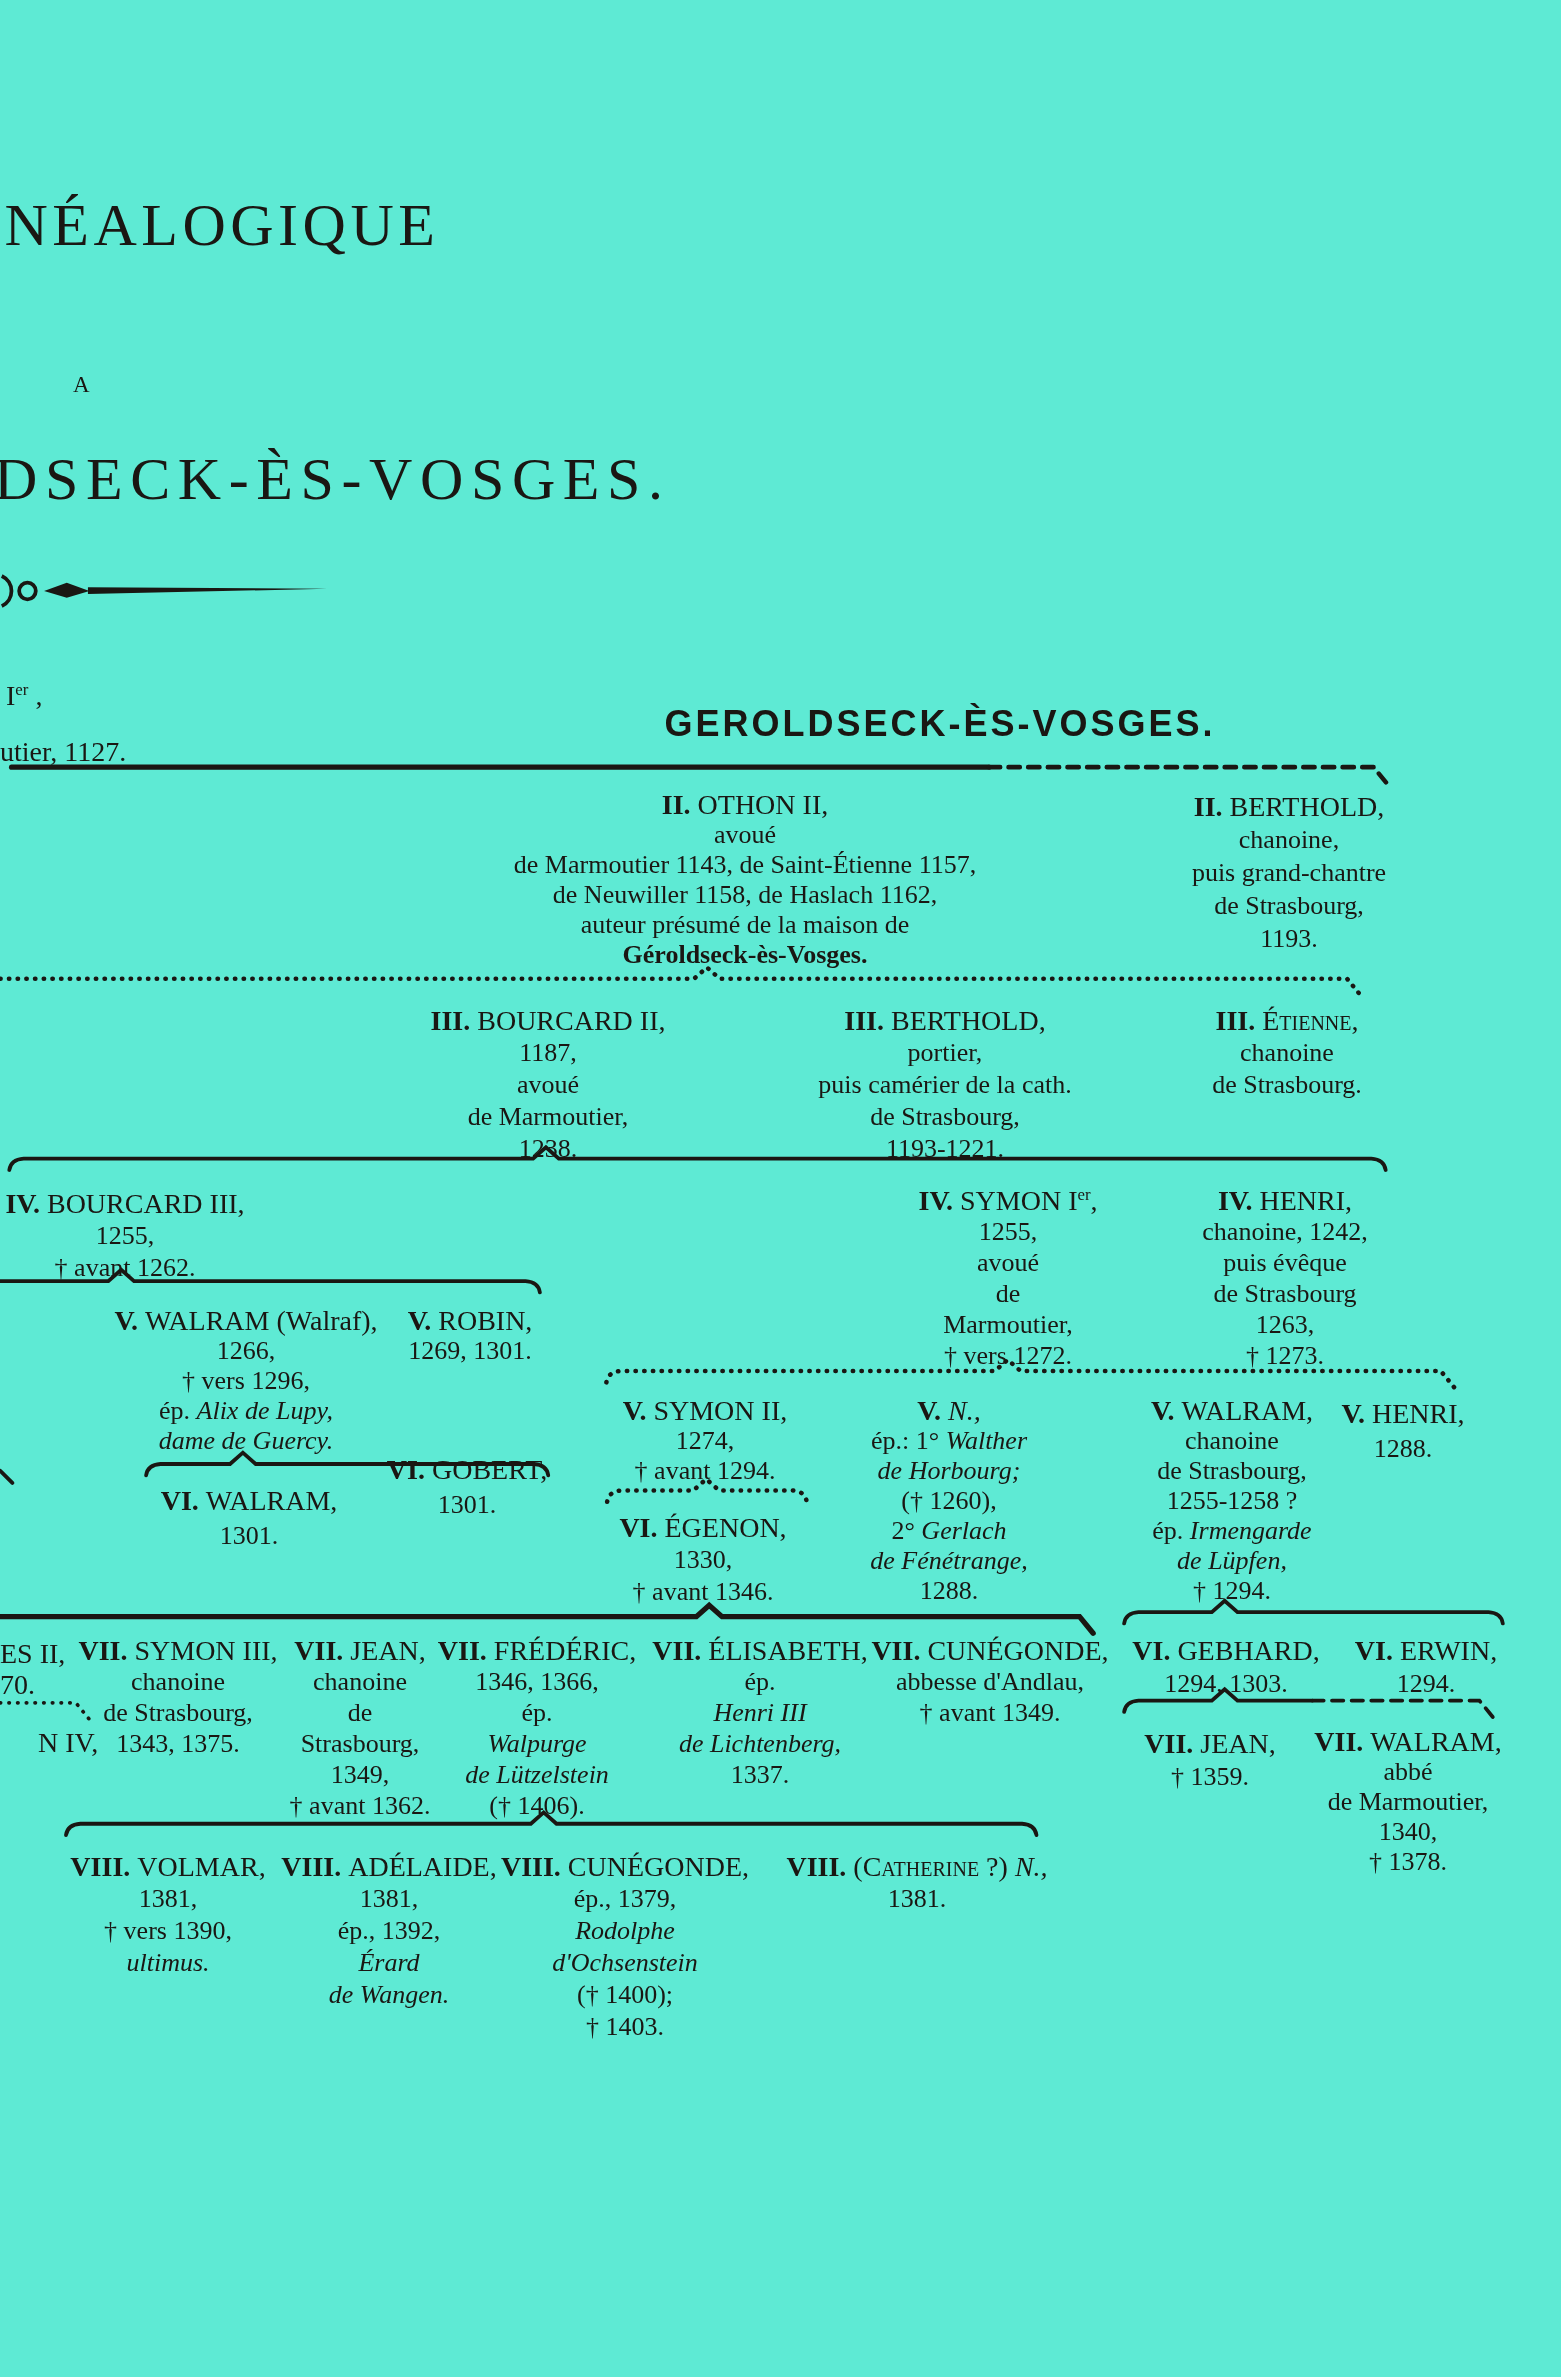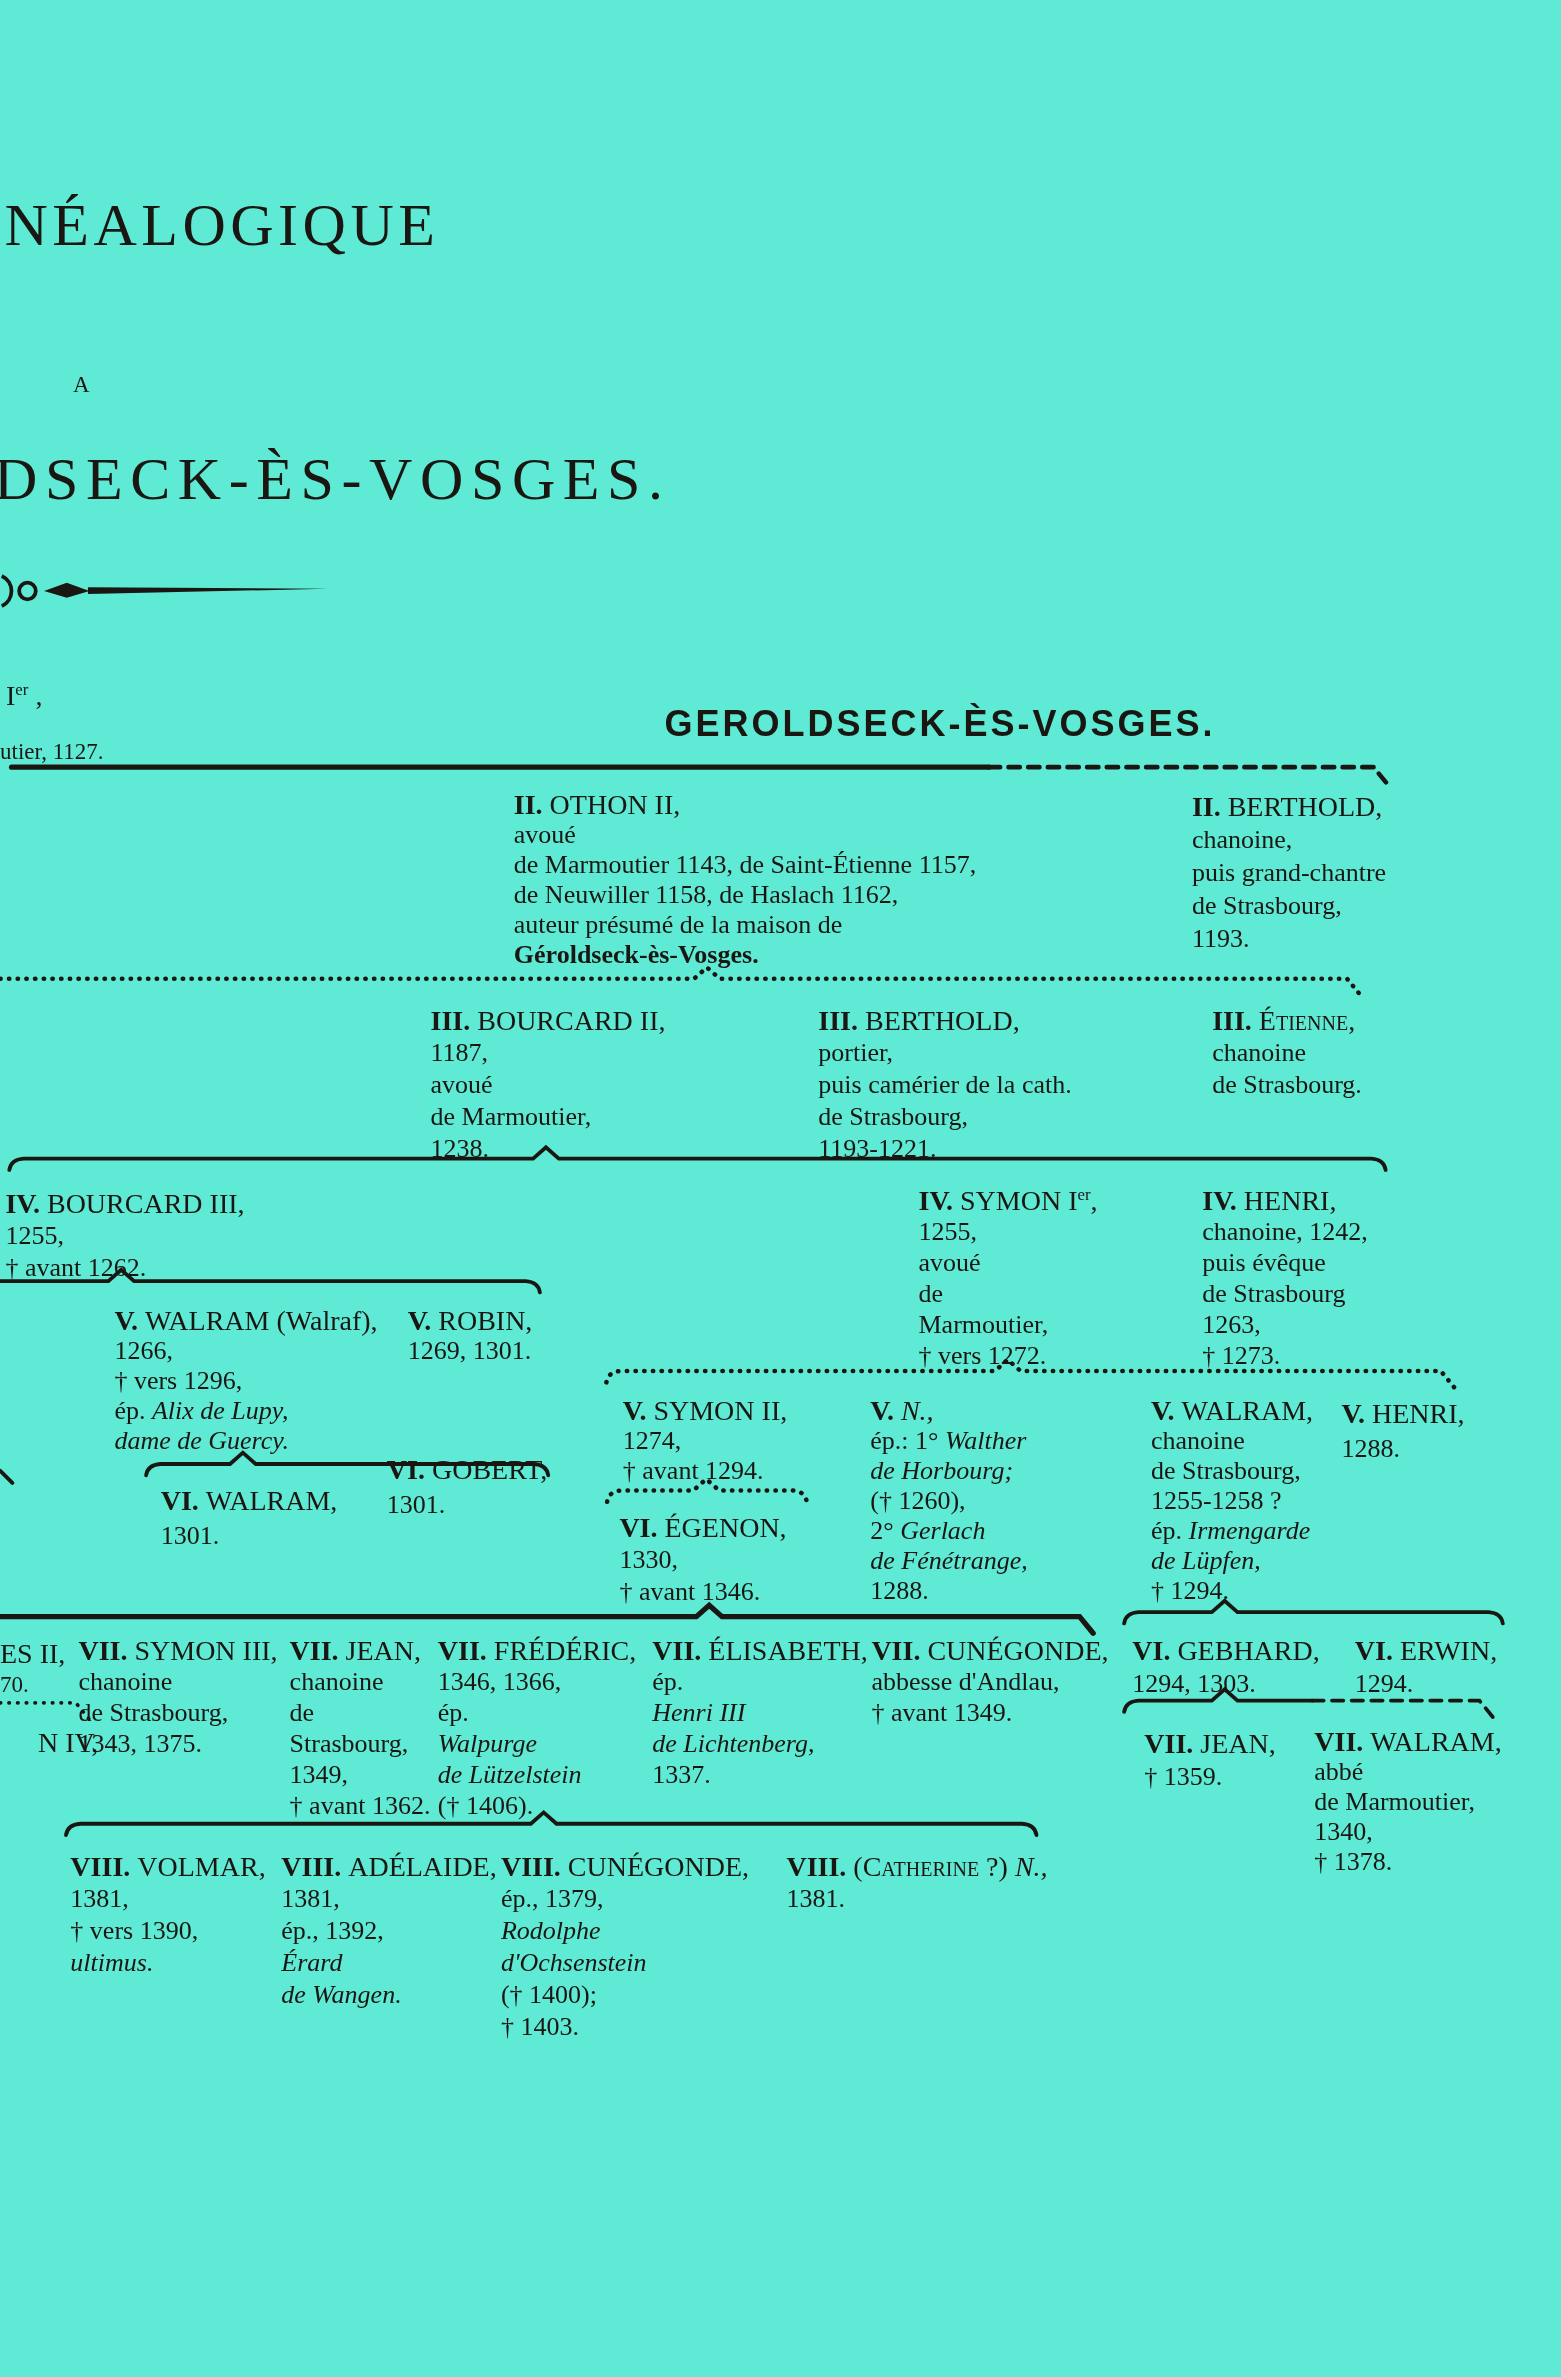--- a/index.html
+++ b/index.html
@@ -6,24 +6,24 @@
   .page{position:relative;width:1562px;height:2377px;background:#5eead4;overflow:hidden;
         color:#1a1713;font-family:"Liberation Serif", serif;}
   .abs{position:absolute;}
   .t1{left:4.5px;top:191px;font-size:60px;letter-spacing:4.5px;white-space:nowrap;}
   .ta{left:73px;top:372px;font-size:23px;}
   .t2{left:-6px;top:445px;font-size:60px;letter-spacing:7.6px;white-space:nowrap;}
   .fam{left:940px;top:703px;transform:translateX(-50%);
        font-family:"Liberation Sans", sans-serif;font-weight:bold;
        font-size:36px;letter-spacing:3px;white-space:nowrap;}
   #connectors{position:absolute;left:0;top:0;}
-  .node{position:absolute;width:max-content;font-size:26px;line-height:33px;}
+  .node{position:absolute;text-align:center;width:max-content;font-size:26px;line-height:33px;}
   .node .ln{white-space:nowrap;}
   .node .ln:first-child{font-size:28px;}
-  .node.plain .ln:first-child{font-size:23px;}
+  .node.plain .ln:first-child{font-size:28px;}
   .b{font-weight:bold;}
   .i{font-style:italic;}
   .sc{font-variant:small-caps;}
   .sup{vertical-align:super;font-size:60%;line-height:0;}
 </style>
 </head>
 <body>
 
 <div class="page">
 

